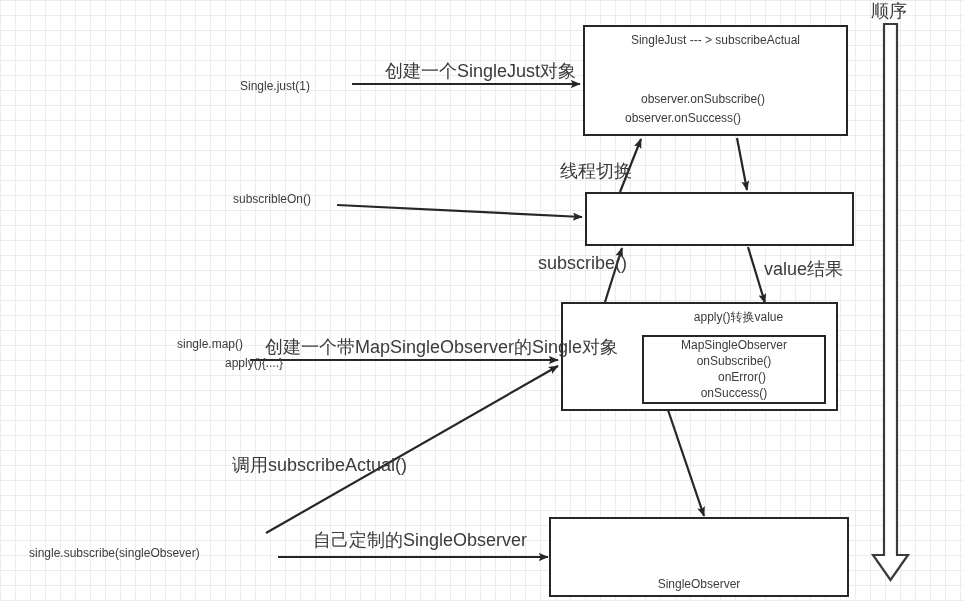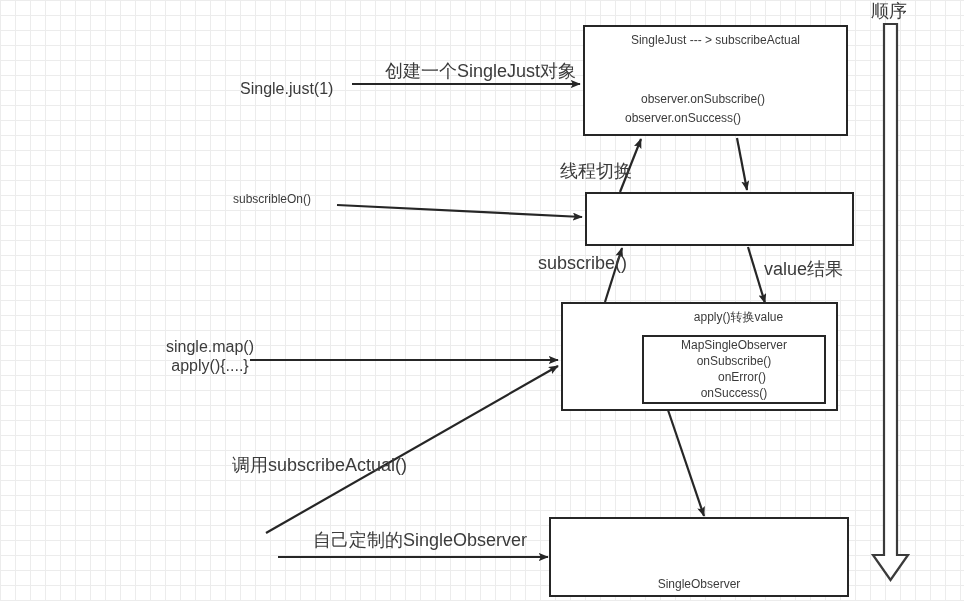--- a/index.html
+++ b/index.html
@@ -47,21 +47,21 @@
     position: absolute;
     color: #3b3b3b;
     white-space: pre;
     line-height: 1.28;
   }
   .ctr {
     text-align: center;
   }
   .f15 { font-size: 12px; }
   .f13 { font-size: 18px; }
-  .f17 { font-size: 16px; }
+  .f17 { font-size: 12px; }
 </style>
 </head>
 <body>
 
 <div id="canvas">
 
   <svg class="svg-layer" viewBox="0 0 964 601">
     <defs>
       <marker id="ah" markerWidth="10" markerHeight="8" refX="9.2" refY="4" orient="auto" markerUnits="userSpaceOnUse">
         <path d="M0,0 L10,4 L0,8 L2,4 Z" fill="#262626"></path>
@@ -108,22 +108,24 @@
   <div class="txt f15 ctr" style="left:642px; top:354px; width:184px;">onSubscribe()</div>
   <div class="txt f15 ctr" style="left:642px; top:370px; width:200px;">onError()</div>
   <div class="txt f15 ctr" style="left:642px; top:386px; width:184px;">onSuccess()</div>
 
   <div class="box" style="left:549px; top:517px; width:300px; height:80px;"></div>
   <div class="txt f15 ctr" style="left:549px; top:577px; width:300px;text-align:center;">SingleObserver</div>
 
   <div class="txt f17" style="left:240px; top:79px;">Single.just(1)</div>
   <div class="txt f15" style="left:233px; top:192px;">subscribleOn()</div>
   <div class="txt f17 ctr" style="left:120px; top:337px; width:180px;">single.map()</div>
-  <div class="txt f17 ctr" style="left:120px; top:356px; width:180px;">apply(){....}</div>
+  <div class="txt f17 ctr" style="left:120px; top:356px; width:180px;padding-left:44px;">apply(){....}</div>
+  <div class="txt f17" style="left:29px; top:546px;">single.subscribe(singleObsever)</div>
 
   <div class="txt f13" style="left:385px; top:60px;">创建一个SingleJust对象</div>
   <div class="txt f13" style="left:560px; top:160px;">线程切换</div>
   <div class="txt f13" style="left:538px; top:252px;">subscribe()</div>
   <div class="txt f13" style="left:764px; top:258px;">value结果</div>
+  <div class="txt f13" style="left:265px; top:336px;">创建一个带MapSingleObserver的Single对象</div>
   <div class="txt f13" style="left:232px; top:454px;">调用subscribeActual()</div>
   <div class="txt f13" style="left:313px; top:529px;">自己定制的SingleObserver</div>
 
 </div>
 
 </body></html>

